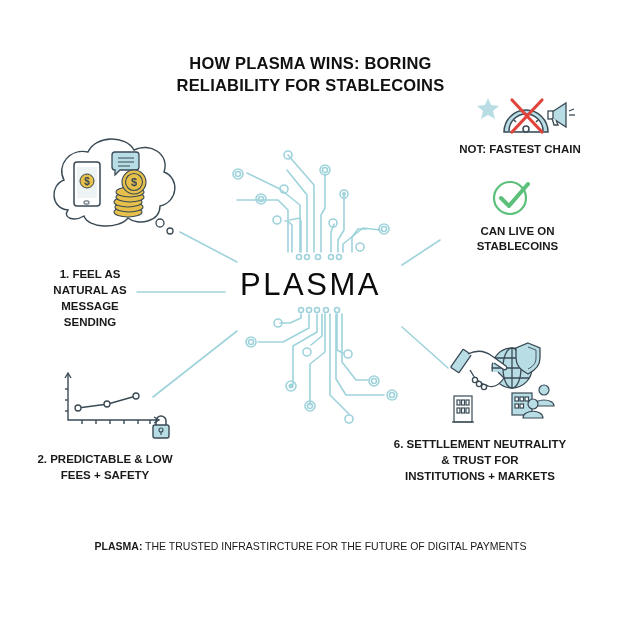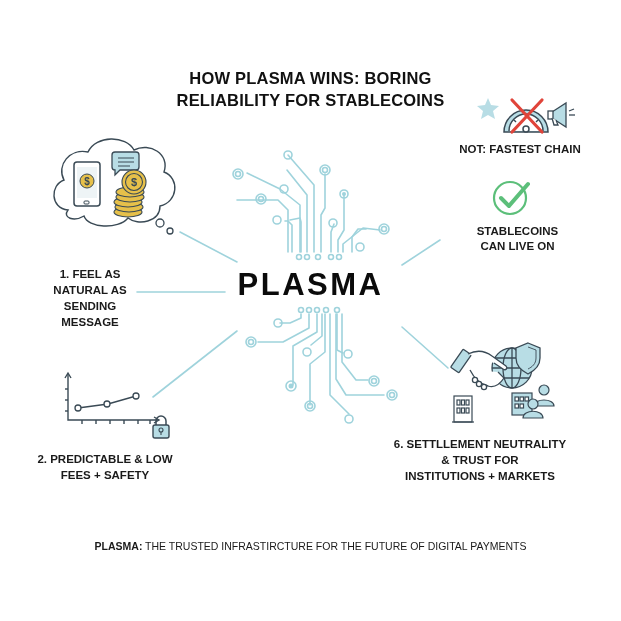--- a/index.html
+++ b/index.html
@@ -1,19 +1,19 @@
 <!DOCTYPE html>
 <html><head>
 <meta charset="utf-8">
 <style>
   html, body { margin:0; padding:0; background:#ffffff; }
   body { width:621px; height:621px; position:relative; overflow:hidden; font-family:"Liberation Sans", sans-serif; color:#111; }
   .abs { position:absolute; }
-  .title { left:0; width:621px; top:67px; text-align:center; font-weight:bold; font-size:16.5px; line-height:22px; letter-spacing:0.2px; color:#111; }
-  .center-word { left:0; width:621px; top:267px; text-align:center; font-weight:bold; font-size:31px; letter-spacing:2.5px; color:#0b0b0b; }
+  .title { left:0; width:621px; top:52px; text-align:center; font-weight:bold; font-size:16.5px; line-height:22px; letter-spacing:0.2px; color:#111; }
+  .center-word { left:0; width:621px; top:267px; text-align:center; font-weight:normal; font-size:31px; letter-spacing:2.5px; color:#0b0b0b; }
   .label { font-size:11.5px; line-height:16px; color:#1a1a1a; text-align:center;font-weight:bold; }
   .footer { left:0; width:621px; top:540px; text-align:center; font-size:10.5px; color:#1a1a1a; }
   .footer b { font-weight:bold;text-align:right; }
   svg.layer { position:absolute; left:0; top:0; }
 </style>
 </head>
 <body>
 
 <div class="abs title">
   <div>HOW PLASMA WINS: BORING</div>
@@ -127,22 +127,22 @@
     <ellipse cx="82" cy="62" rx="14" ry="5"></ellipse>
     <circle cx="86" cy="52" r="12"></circle>
     <circle cx="86" cy="52" r="8.5" fill="none"></circle>
     <text x="86" y="56" text-anchor="middle" font-size="11" font-weight="bold" fill="#3a4a55" stroke="none" font-family="Liberation Sans, sans-serif">$</text>
   </g>
 </svg>
 
 <div class="abs label" style="left:40px;top:266px;width:100px">
   <div>1. FEEL AS</div>
   <div>NATURAL AS</div>
+  <div>MESSAGE</div>
   <div>SENDING</div>
-  <div>MESSAGE</div>
 </div>
 
 <svg class="abs" style="left:58px;top:370px" width="115" height="72" viewBox="0 0 115 72">
   <g stroke="#3a4a55" stroke-width="1.4" fill="none">
     <polyline points="10,4 10,50 100,50"></polyline>
     <polyline points="7,8 10,3 13,8"></polyline>
     <polyline points="96,47 101,50 96,53"></polyline>
     <line x1="7" y1="19" x2="10" y2="19"></line>
       <line x1="7" y1="30" x2="10" y2="30"></line>
       <line x1="7" y1="41" x2="10" y2="41"></line>
@@ -196,22 +196,22 @@
 </svg>
 <div class="abs label" style="left:440px;top:142px;width:160px;line-height:15px">
   <div>NOT: FASTEST CHAIN</div>
 </div>
 
 <svg class="abs" style="left:490px;top:176px" width="44" height="44" viewBox="0 0 44 44">
   <circle cx="20" cy="22" r="16" fill="none" stroke="#5cbf7a" stroke-width="2.2"></circle>
   <polyline points="11,22 19,30 38,8" fill="none" stroke="#5cbf7a" stroke-width="4" stroke-linecap="round" stroke-linejoin="round"></polyline>
 </svg>
 <div class="abs label" style="left:430px;top:224px;width:175px;line-height:15px">
+  <div>CAN LIVE ON</div>
   <div>STABLECOINS</div>
-  <div>CAN LIVE ON</div>
 </div>
 
 <svg class="abs" style="left:448px;top:338px" width="110" height="88" viewBox="0 0 110 88">
   <g stroke="#3a4a55" stroke-width="1.3" fill="#b8dde5">
     <circle cx="64" cy="30" r="20"></circle>
     <ellipse cx="64" cy="30" rx="9" ry="20" fill="none"></ellipse>
     <line x1="64" y1="10" x2="64" y2="50"></line>
     <line x1="44" y1="30" x2="84" y2="30"></line>
     <path d="M47,20 H81 M47,40 H81" fill="none"></path>
   </g>

